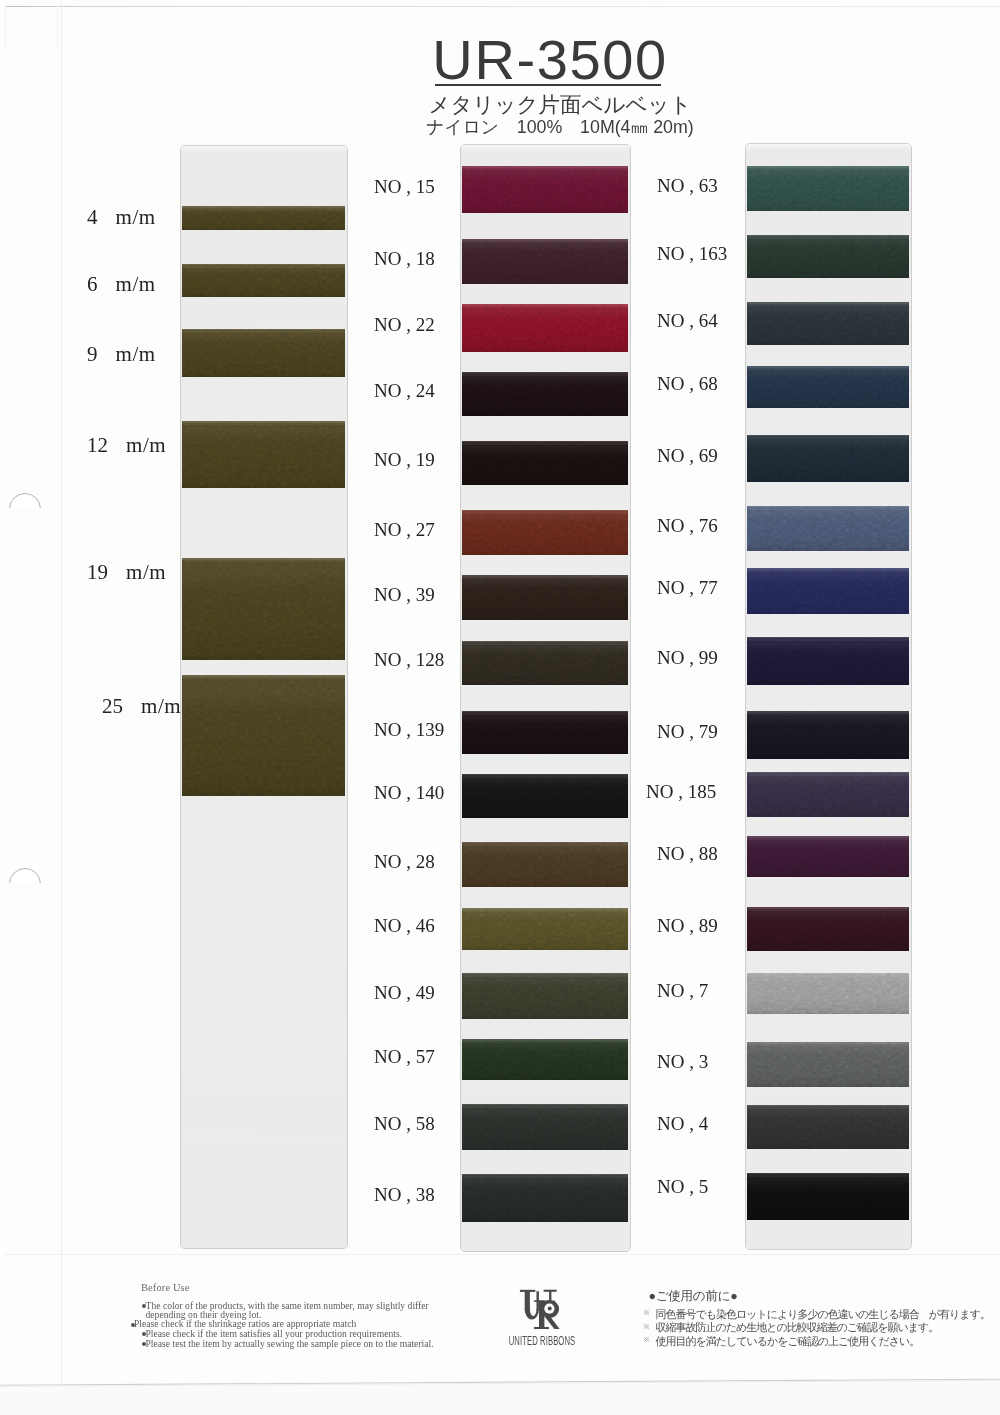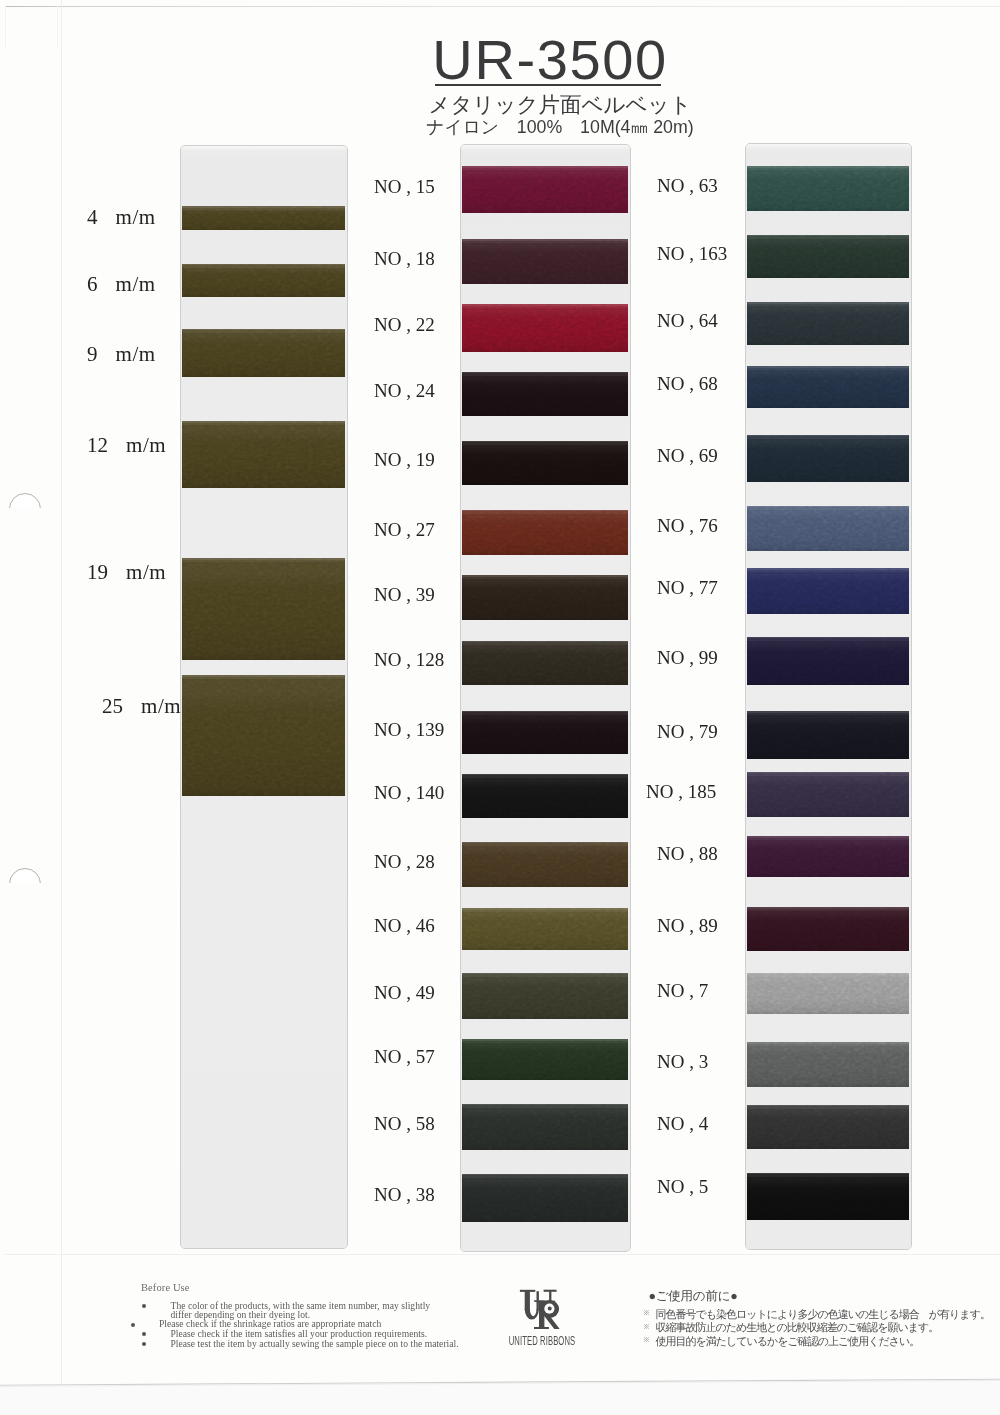--- a/index.html
+++ b/index.html
@@ -66,21 +66,21 @@
   white-space:nowrap;}
 
 
 #footer-rule{position:absolute;left:5px;top:1254px;width:995px;height:1px;background:#efefef;}
 #before-use{position:absolute;left:141px;top:1282px;
   font-family:"Liberation Serif",serif;font-size:10.5px;color:#6b6b6b;letter-spacing:0.1px;}
 .en-item{position:absolute;font-family:"Liberation Serif",serif;font-size:9.6px;
   color:#5c5c5c;line-height:9.6px;letter-spacing:0.02px;}
 .en-item .bul{position:absolute;left:0.5px;top:3.2px;width:4px;height:4px;border-radius:50%;
   background:#555;}
-.en-item .txt{display:block;margin-left:29px;}
+.en-item .txt{display:block;margin-left:4px;}
 #logo-wrap{position:absolute;left:518px;top:1288px;width:48px;height:46px;}
 #logo-wrap svg{display:block;}
 #logo-text{position:absolute;left:476px;top:1333px;width:132px;text-align:center;
   white-space:nowrap;
   font-family:"Liberation Sans",sans-serif;font-size:12.8px;font-weight:400;
   color:#4d4d4d;letter-spacing:0.15px;transform:scaleX(0.60);transform-origin:center top;}
 #jp-title{position:absolute;left:648.5px;top:1287.5px;
   font-family:"Liberation Sans",sans-serif;font-size:12.5px;color:#484848;letter-spacing:-0.25px;}
 .jp-item{position:absolute;font-family:Liberation Serif, serif;font-size:11px;
   color:#4e4e4e;white-space:nowrap;letter-spacing:-1.0px;}

